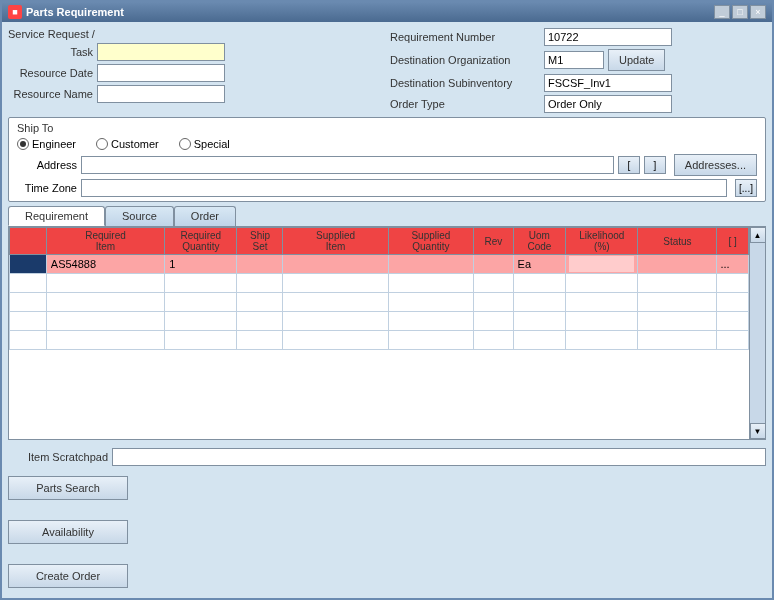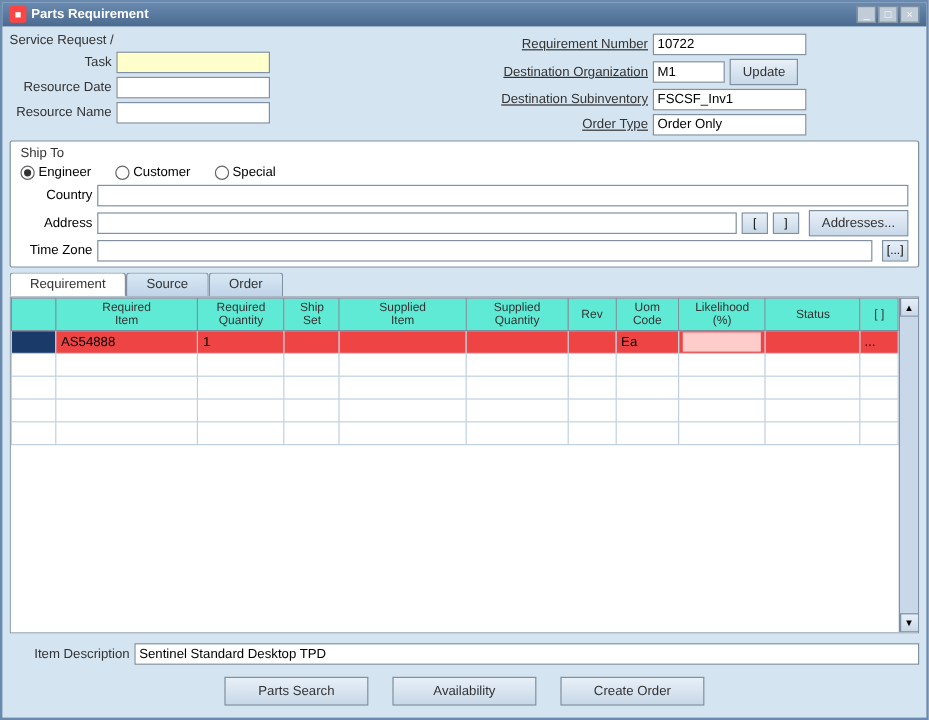--- a/index.html
+++ b/index.html
@@ -95,25 +95,23 @@
       align-items: center;
       gap: 4px;
     }
     .field-label {
       text-align: right;
       color: #333;
       min-width: 85px;
       flex-shrink: 0;
     }
     .field-label-right {
-      text-align: right;
       color: #333;
       min-width: 150px;
       flex-shrink: 0;
-      text-decoration: underline;
     }
     input[type="text"] {
       height: 18px;
       border: 1px solid #8090a0;
       background: white;
       padding: 1px 3px;
       font-size: 11px;
       font-family: Arial, sans-serif;
     }
     input[type="text"].blue-text {
@@ -232,21 +230,21 @@
       overflow: hidden;
       position: relative;
       display: flex;
     }
     .data-table {
       width: 100%;
       border-collapse: collapse;
       font-size: 11px;
     }
     .data-table th {
-      background: #5eead4;
+      background: #ef4444;
       border: 1px solid #8090a0;
       padding: 2px 4px;
       text-align: center;
       font-weight: normal;
       color: #333;
       font-size: 10px;
     }
     .data-table td {
       border: 1px solid #c0d0e0;
       padding: 1px 3px;
@@ -255,21 +253,21 @@
     .data-table td input {
       width: 100%;
       height: 16px;
       border: none;
       background: transparent;
       font-size: 11px;
       font-family: Arial, sans-serif;
       padding: 0 1px;
     }
     .cell-blue { background: #dde8f8; }
-    .row-selected td { background: #ef4444; }
+    .row-selected td { background: #fca5a5; }
     .scrollbar {
       width: 16px;
       background: #d4e4f0;
       border-left: 1px solid #8090a0;
       display: flex;
       flex-direction: column;
       align-items: center;
     }
     .scroll-btn {
       width: 16px;
@@ -310,20 +308,21 @@
       border: 1px solid #8090a0;
       background: white;
       font-size: 11px;
       padding: 1px 3px;
     }
     .action-bar {
       display: flex;
       justify-content: center;
       gap: 20px;
       padding: 6px 0 4px 0;
+      flex-direction: column;
     }
     .action-btn {
       width: 120px;
       height: 24px;
       background: linear-gradient(to bottom, #e8f0f8, #c8d8e8);
       border: 1px solid #8090a0;
       font-size: 11px;
       font-family: Arial, sans-serif;
       cursor: pointer;
       color: #333;
@@ -397,24 +396,20 @@
           <span>Engineer</span>
         </div>
         <div class="radio-item">
           <div class="radio-circle"></div>
           <span>Customer</span>
         </div>
         <div class="radio-item">
           <div class="radio-circle"></div>
           <span>Special</span>
         </div>
-      </div>
-      <div class="address-row">
-        <span style="min-width:60px;text-align:right;">Country</span>
-        <input type="text" style="width: 240px;" class="address-input">
       </div>
       <div class="address-row" style="margin-top:3px;">
         <span style="min-width:60px;text-align:right;">Address</span>
         <input type="text" style="width: 300px;" class="address-input">
         <button class="btn-small">[</button>
         <button class="btn-small">]</button>
         <button class="btn" style="margin-left:4px;">Addresses...</button>
       </div>
       <div class="address-row" style="margin-top:3px;">
         <span style="min-width:60px;text-align:right;">Time Zone</span>
@@ -529,22 +524,22 @@
             <div class="scroll-btn">▲</div>
             <div class="scroll-track"></div>
             <div class="scroll-btn">▼</div>
           </div>
         </div>
       </div>
     </div>
 
     <div class="bottom-section">
       <div class="bottom-field">
-        <span class="bottom-label">Item Description</span>
-        <input type="text" class="bottom-input" value="Sentinel Standard Desktop TPD" style="">
+        <span class="bottom-label">Item Scratchpad</span>
+        <input type="text" class="bottom-input" style="">
       </div>
     </div>
 
     <div class="action-bar">
       <button class="action-btn">Parts Search</button>
       <button class="action-btn">Availability</button>
       <button class="action-btn">Create Order</button>
     </div>
 
   </div>

